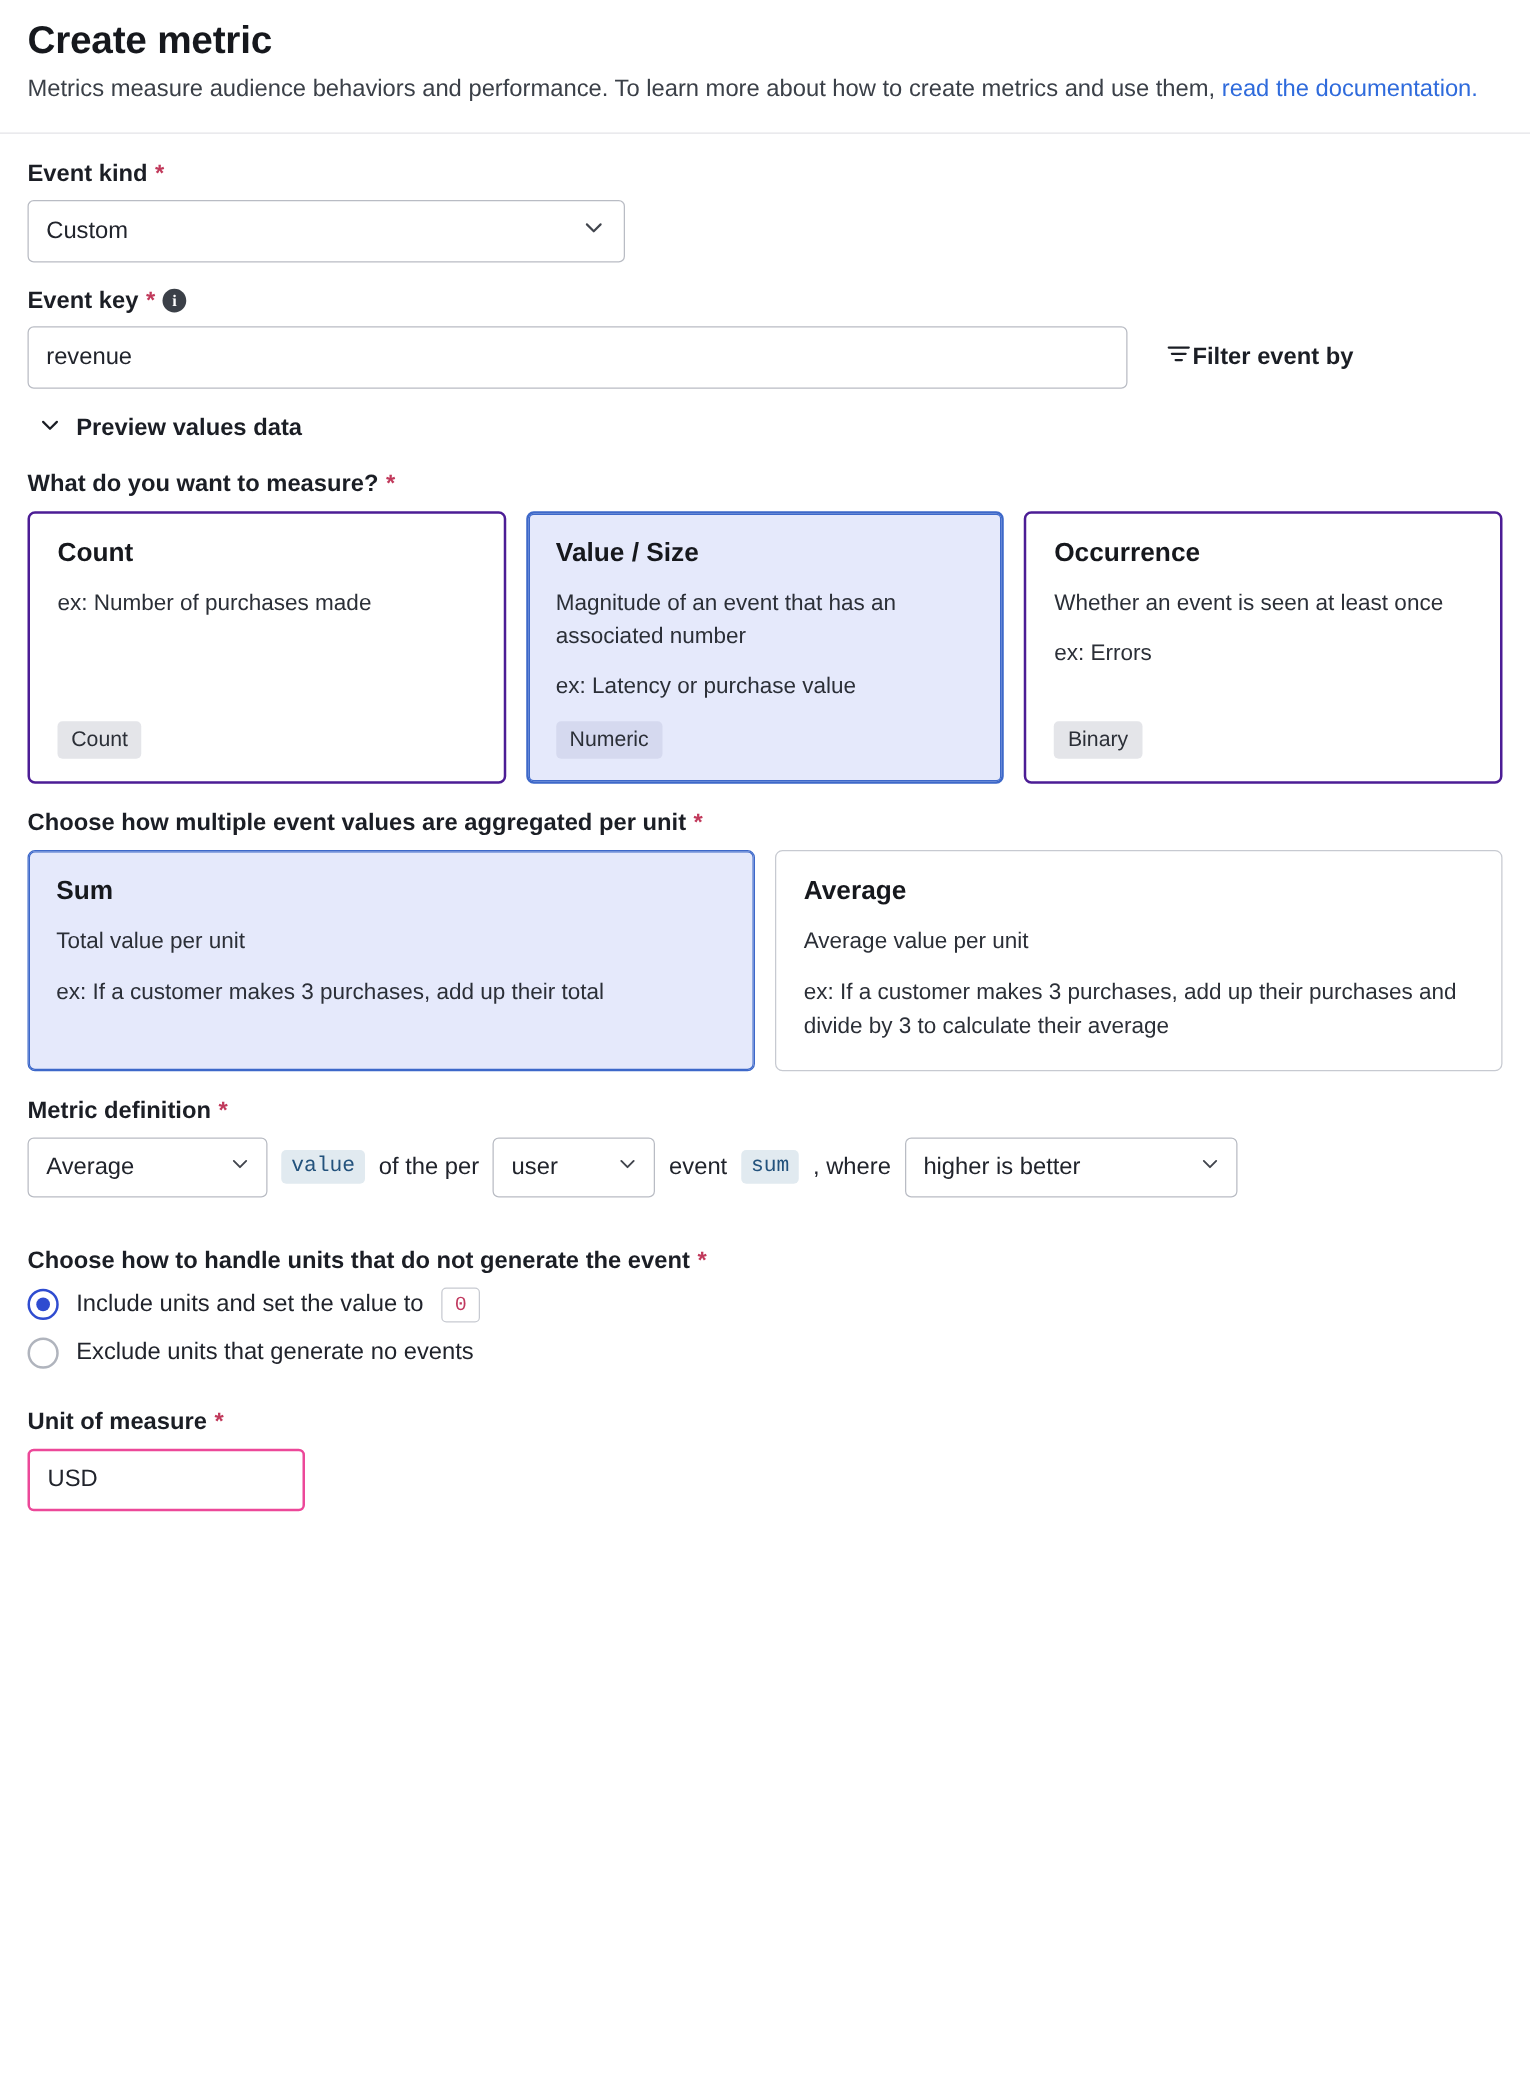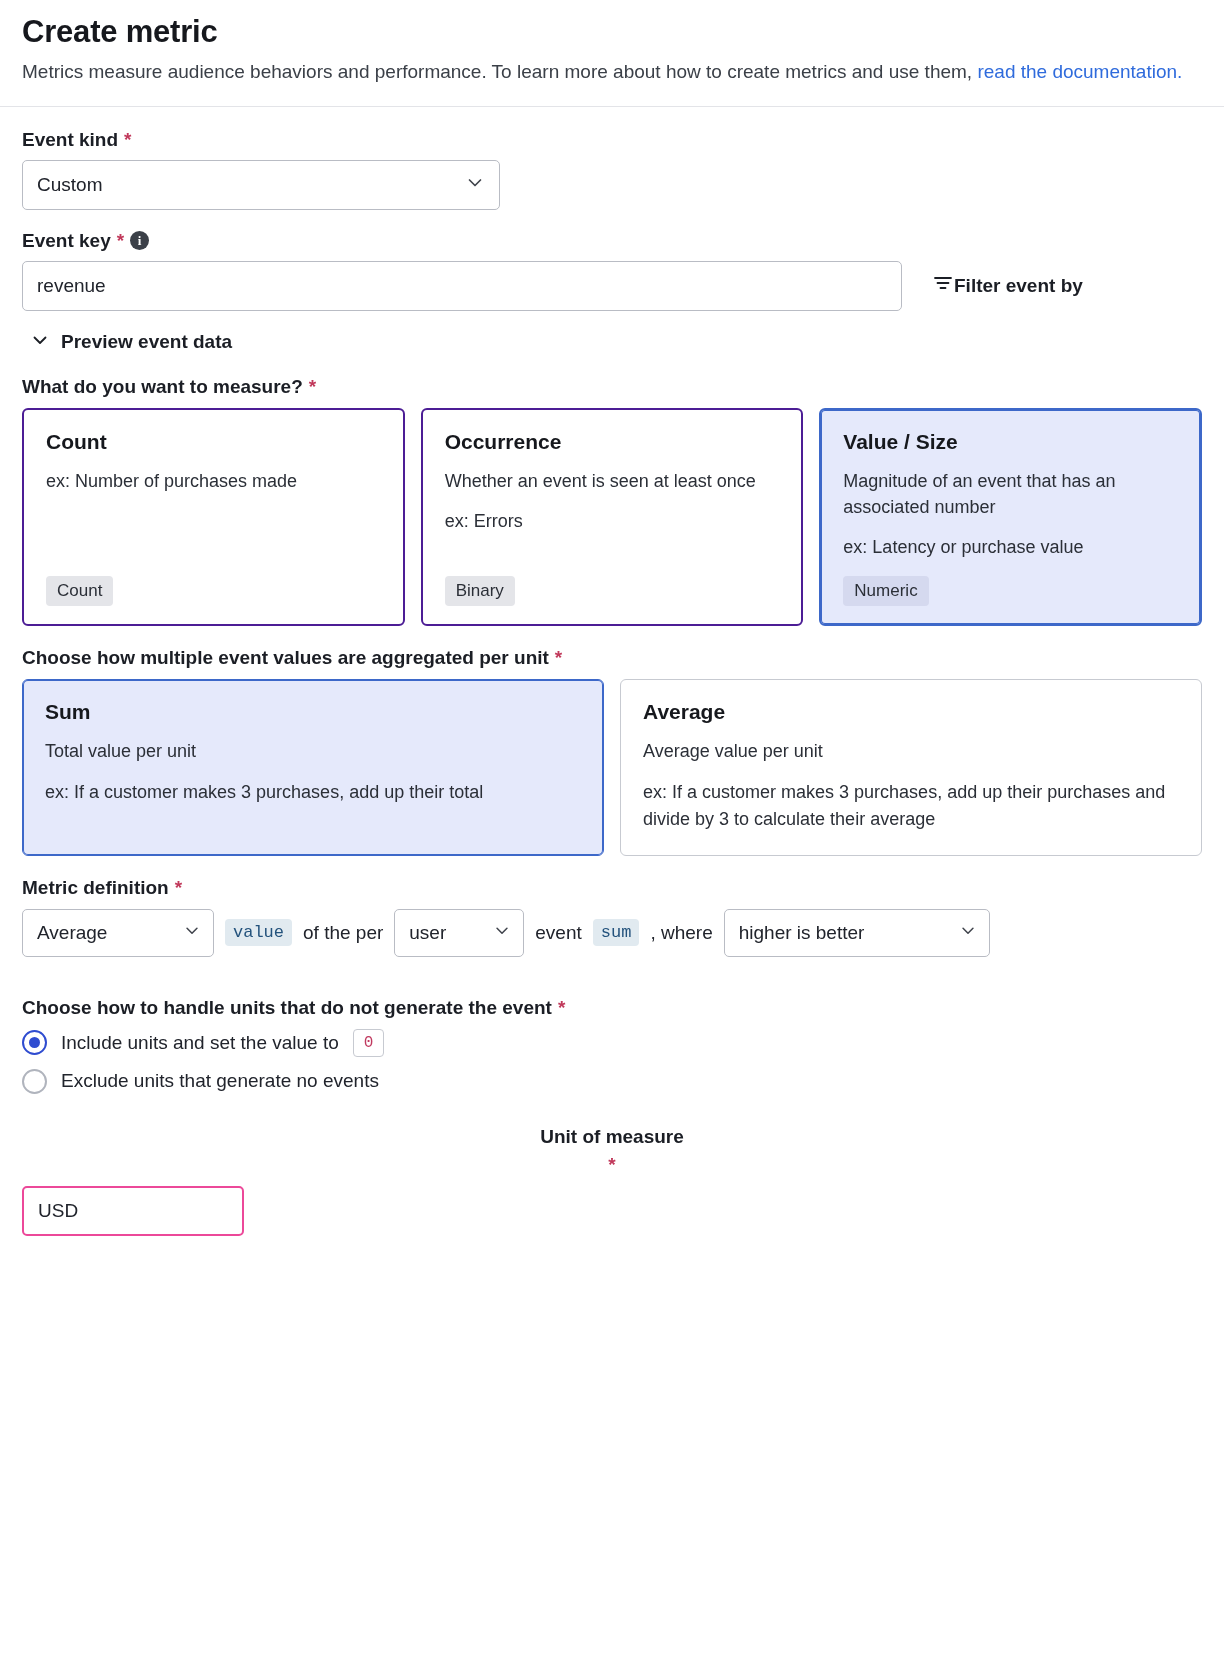--- a/index.html
+++ b/index.html
@@ -332,44 +332,44 @@
         <span>Filter event by</span>
       </div>
     </div>
 
     <div class="preview-toggle">
       <span>
         <svg width="20" height="20" viewBox="0 0 20 20" fill="none">
             <path d="M4.5 7.5 10 13l5.5-5.5" stroke="#1b1e25" stroke-width="1.8" stroke-linecap="round" stroke-linejoin="round"></path>
           </svg>
       </span>
-      <span>Preview event data</span>
+      <span>Preview values data</span>
     </div>
 
     <div class="section-label">
       <span>What do you want to measure?</span>
       <span class="req">*</span>
     </div>
     <div class="card-row">
       <div class="card">
         <h3>Count</h3>
         <p class="ex">ex: Number of purchases made</p>
         <span class="badge">Count</span>
       </div>
+      <div class="card selected">
+        <h3>Value / Size</h3>
+        <p>Magnitude of an event that has an associated number</p>
+        <p class="ex">ex: Latency or purchase value</p>
+        <span class="badge">Numeric</span>
+      </div>
       <div class="card">
         <h3>Occurrence</h3>
         <p>Whether an event is seen at least once</p>
         <p class="ex">ex: Errors</p>
         <span class="badge">Binary</span>
-      </div>
-      <div class="card selected">
-        <h3>Value / Size</h3>
-        <p>Magnitude of an event that has an associated number</p>
-        <p class="ex">ex: Latency or purchase value</p>
-        <span class="badge">Numeric</span>
       </div>
     </div>
 
     <div class="section-label">
       <span>Choose how multiple event values are aggregated per unit</span>
       <span class="req">*</span>
     </div>
     <div class="agg-row">
       <div class="agg-card selected">
         <h3>Sum</h3>
@@ -426,21 +426,21 @@
     <div class="radio-row">
       <span class="radio checked"></span>
       <span>Include units and set the value to</span>
       <span class="zero-box">0</span>
     </div>
     <div class="radio-row">
       <span class="radio"></span>
       <span>Exclude units that generate no events</span>
     </div>
 
-    <div class="section-label" style="margin-top:32px;flex-direction:column;">
+    <div class="section-label" style="margin-top:32px;">
       <span>Unit of measure</span>
       <span class="req">*</span>
     </div>
     <div class="unit-input">
       <span>USD</span>
     </div>
 
   </div>
 </div>
 

